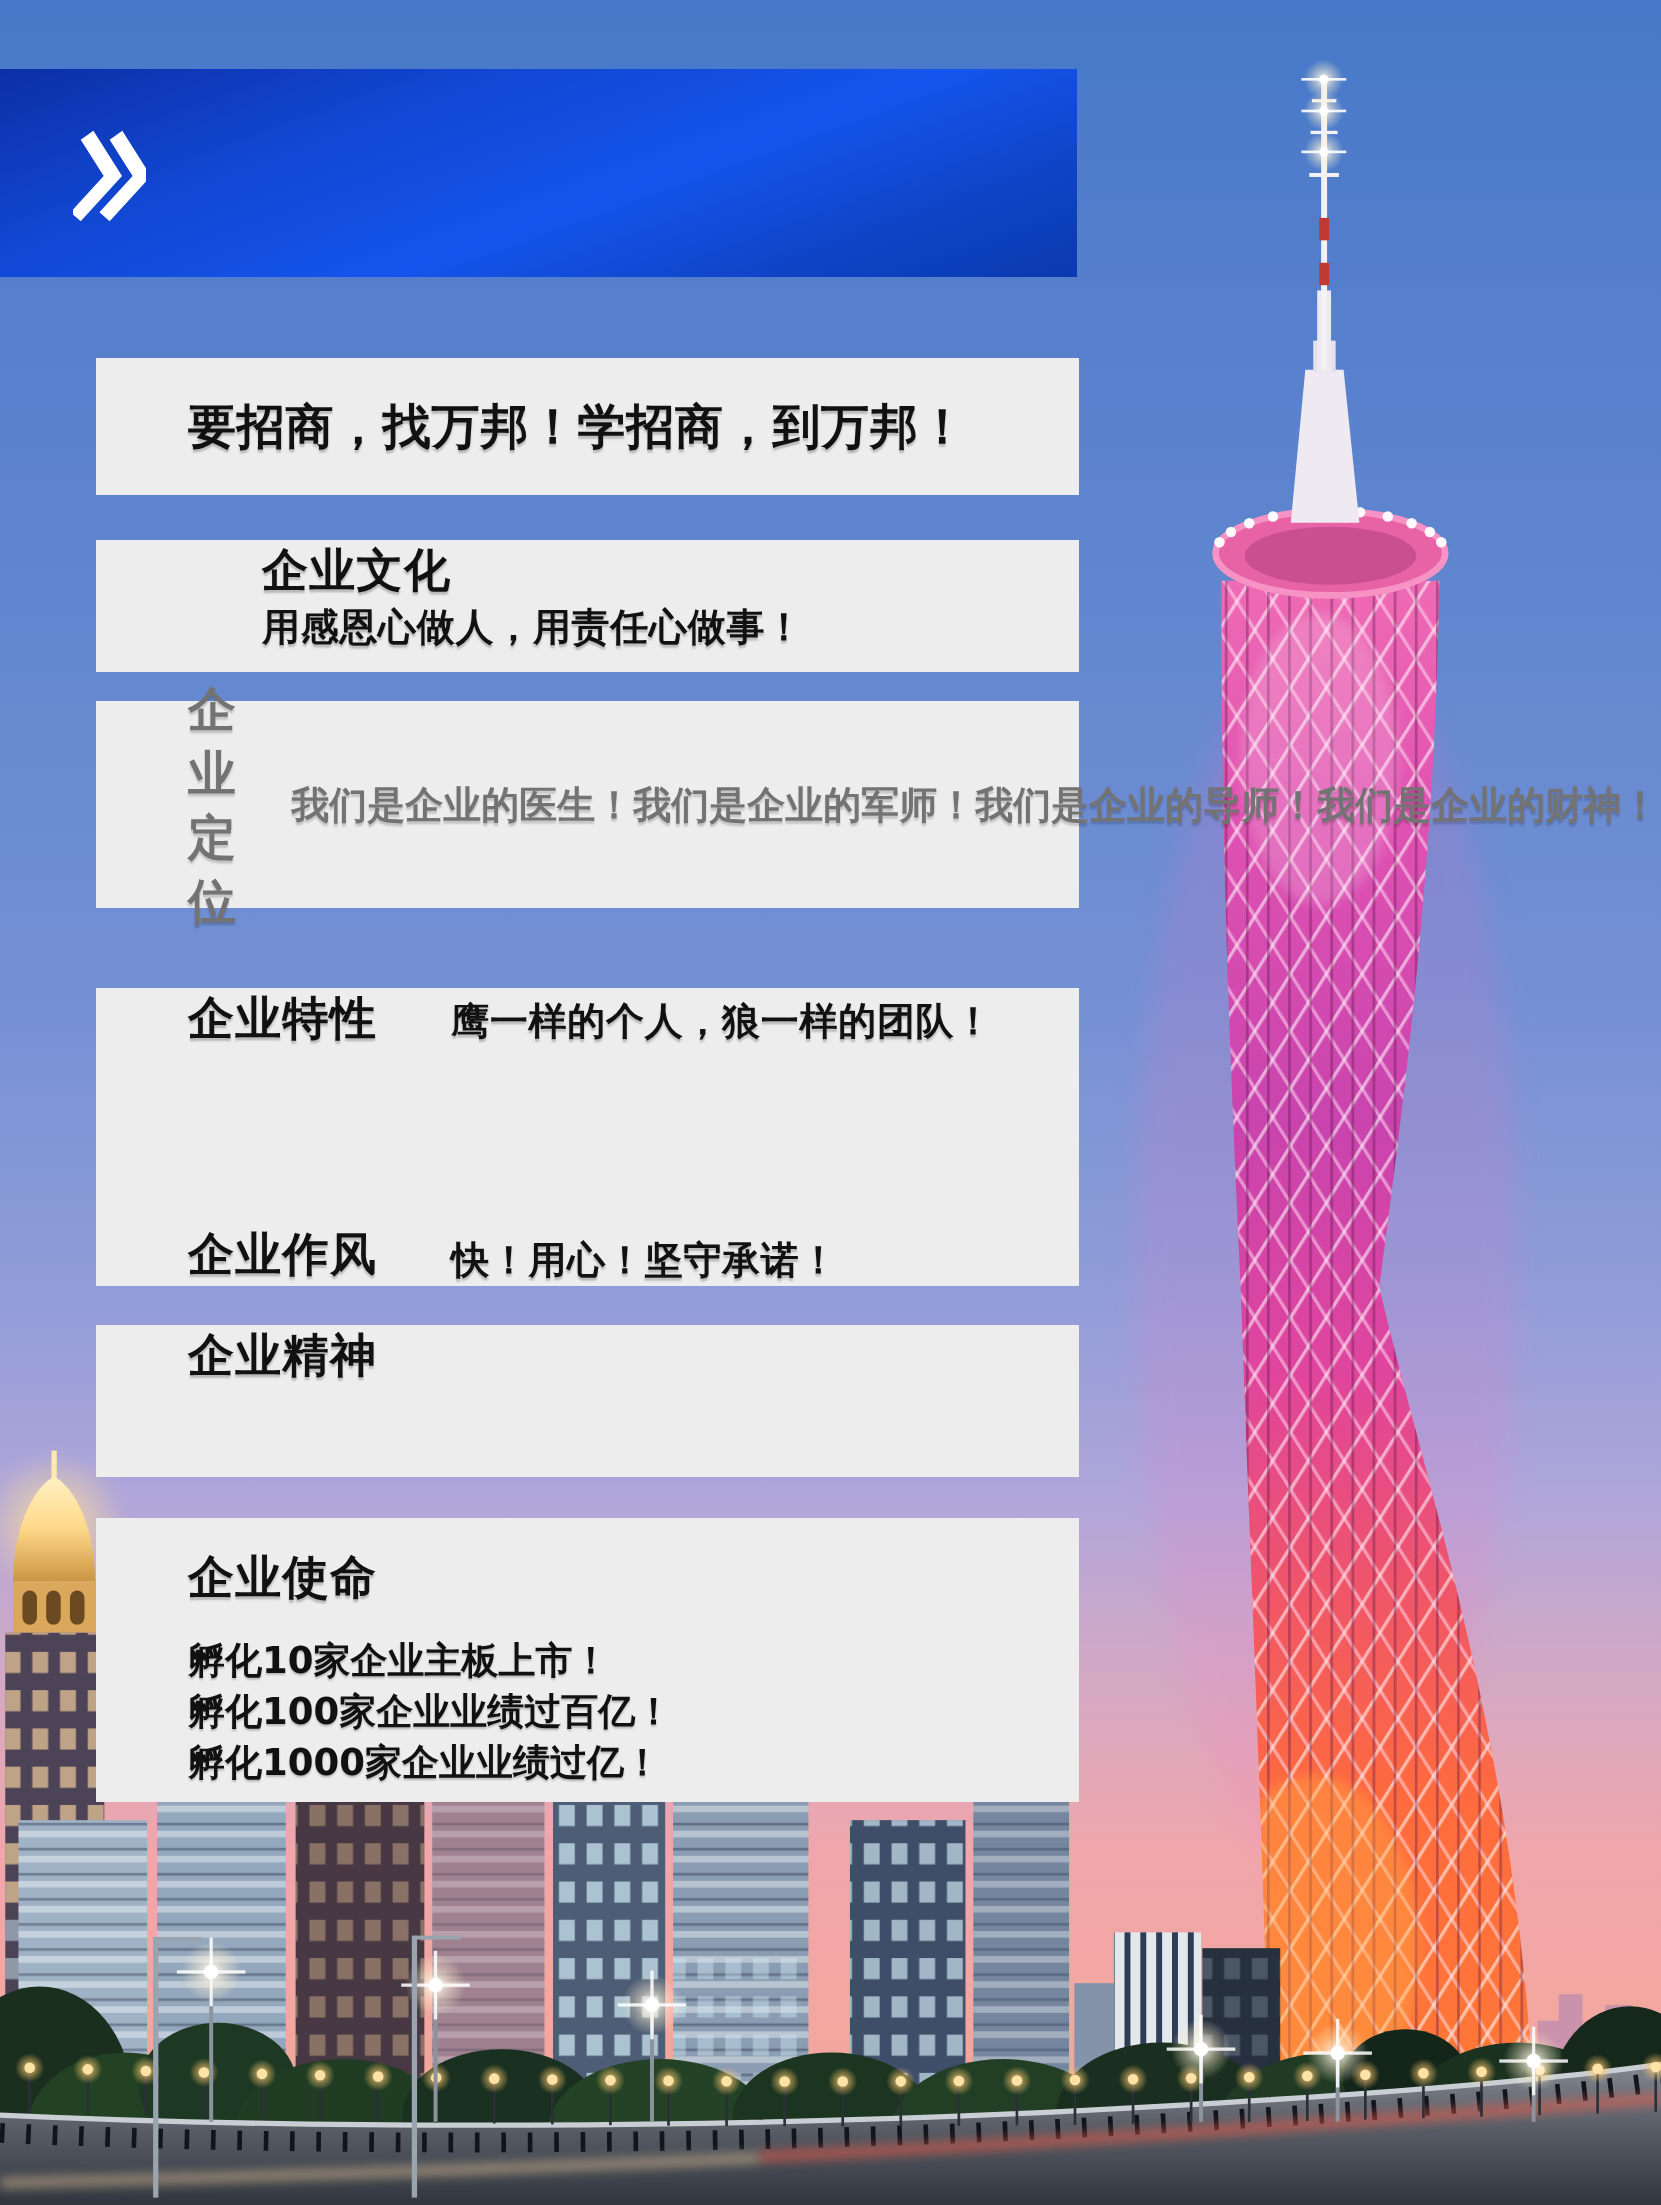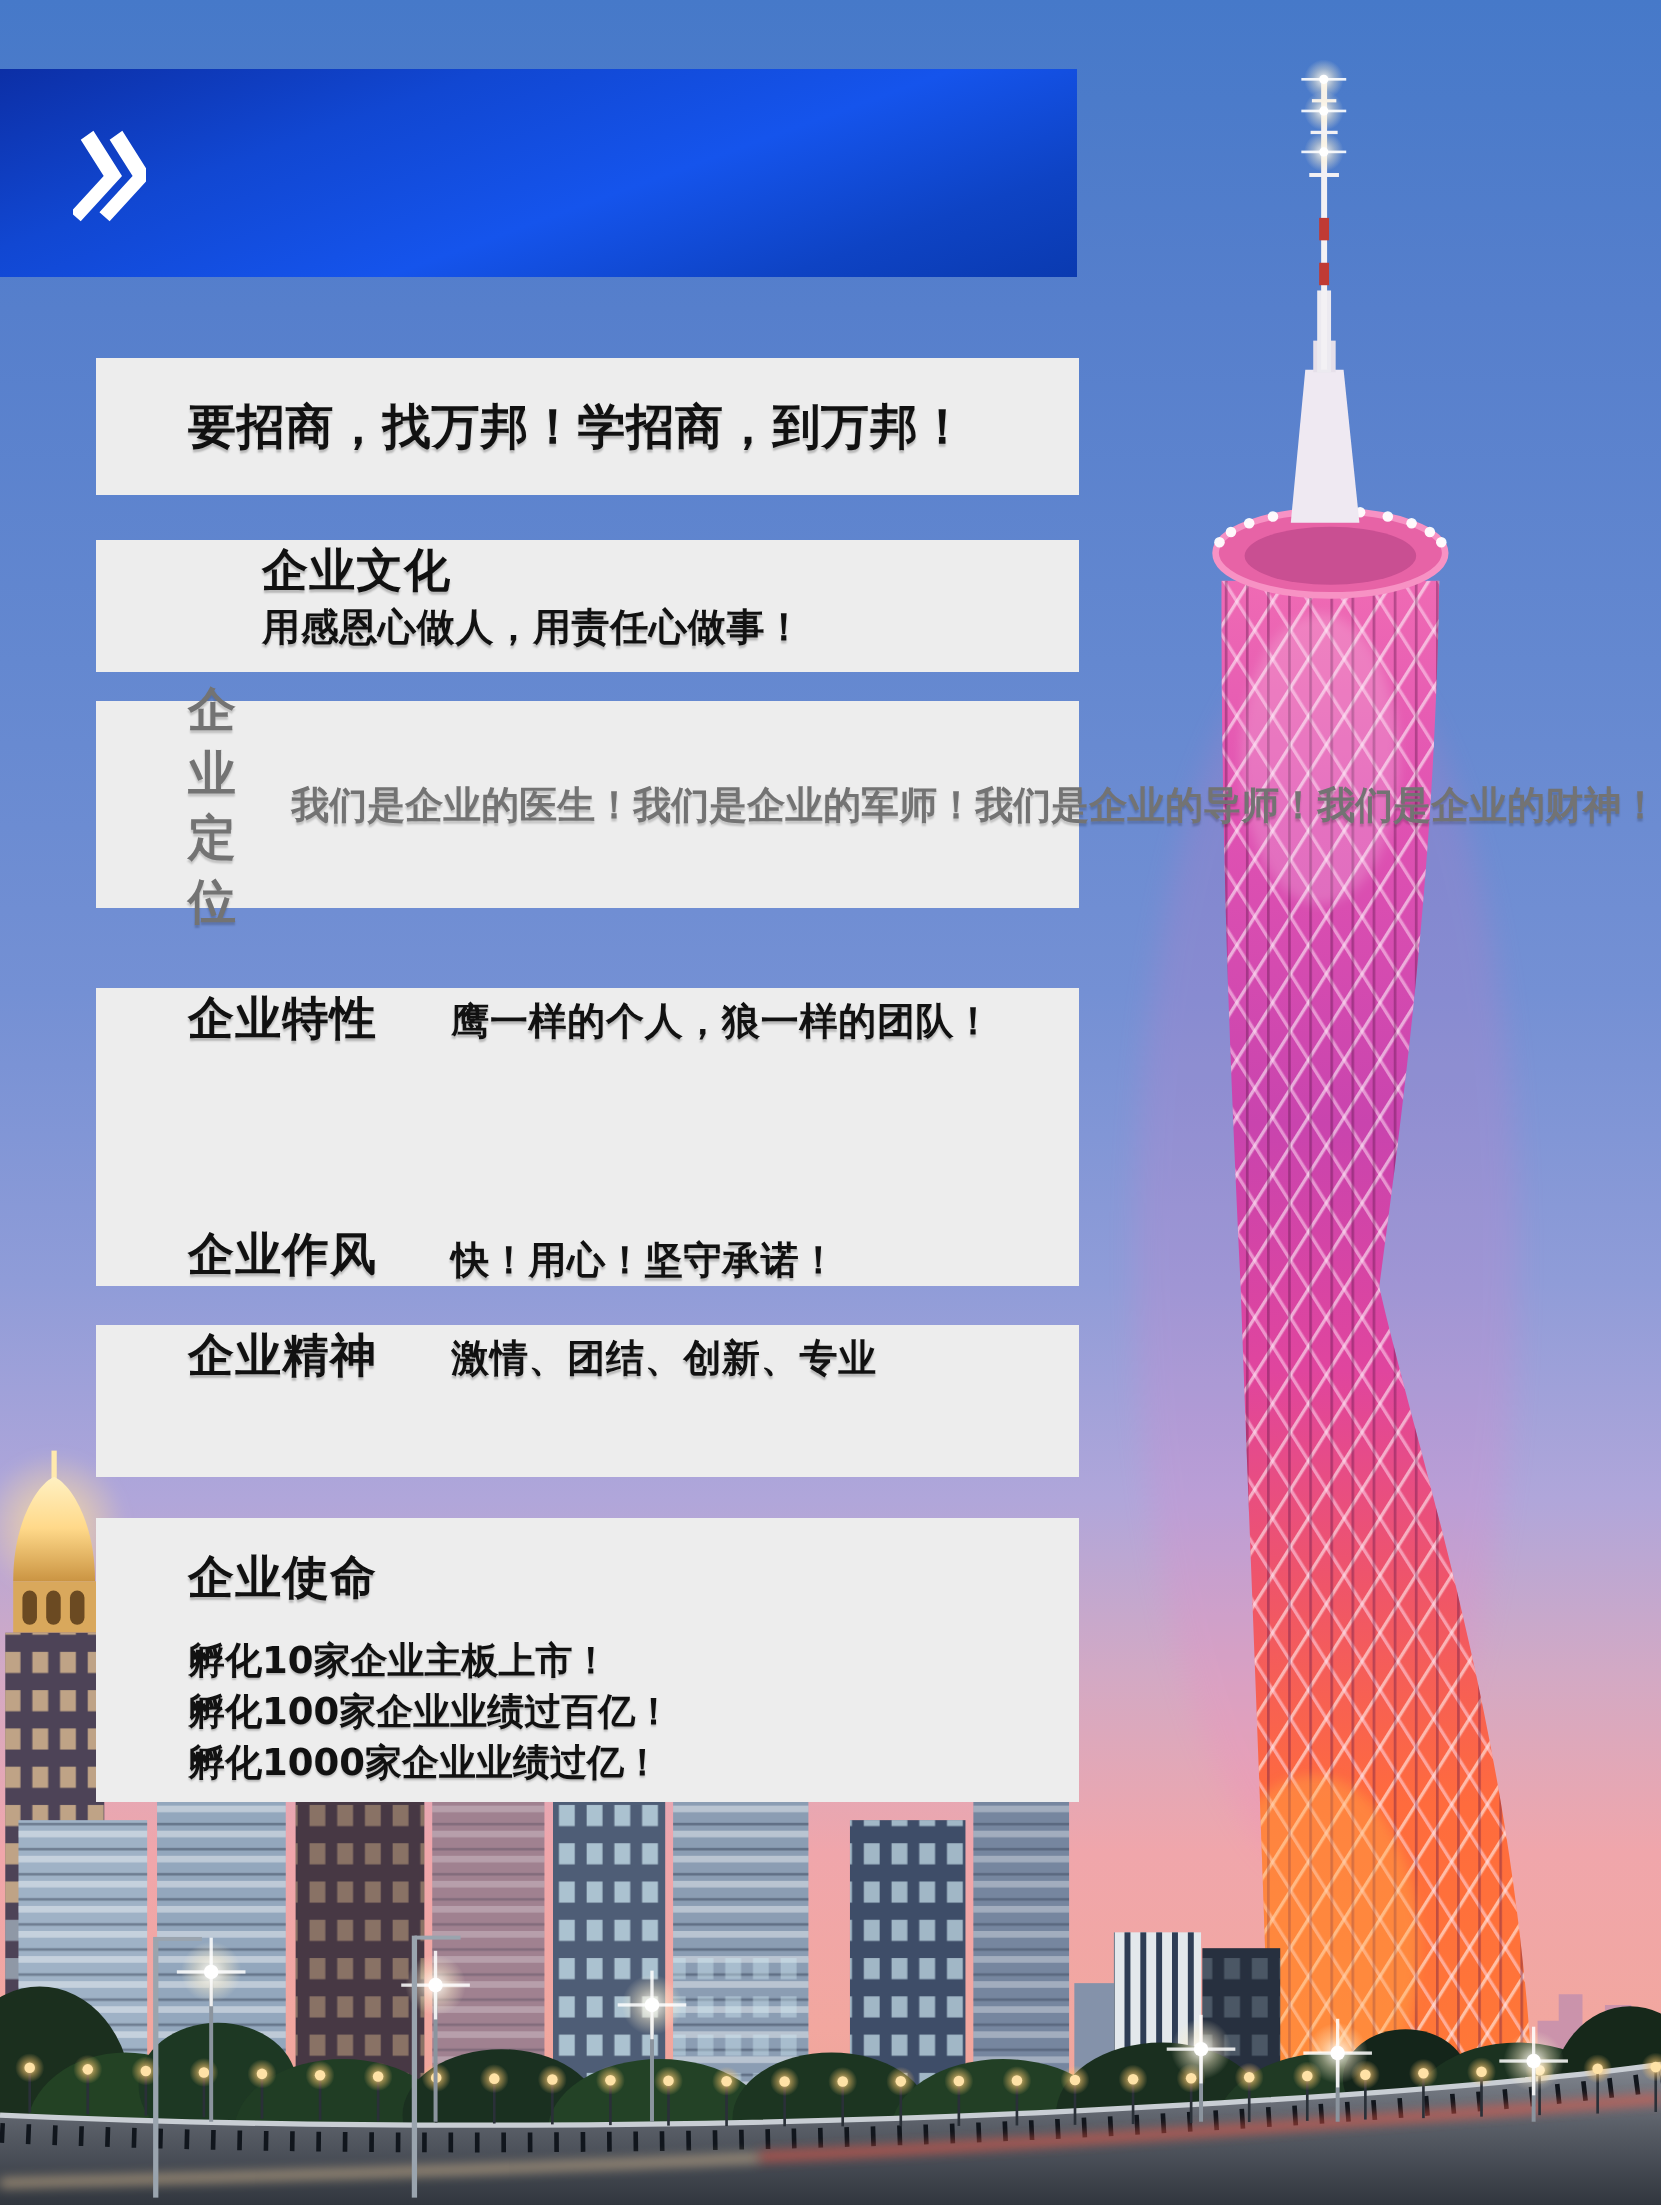--- a/index.html
+++ b/index.html
@@ -405,21 +405,20 @@
     <span class="sub">鹰一样的个人，狼一样的团队！</span>
   </div>
 
   <div class="card card-style">
     <span class="big">企业作风</span>
     <span class="sub">快！用心！坚守承诺！</span>
   </div>
 
   <div class="card card-spirit">
     <span class="big">企业精神</span>
-    <span class="sub">激情、团结、创新、专业</span>
   </div>
 
   <div class="card card-mission">
     <span class="big">企业使命</span>
     <span class="mline mfirst">孵化10家企业主板上市！</span>
     <span class="mline">孵化100家企业业绩过百亿！</span>
     <span class="mline">孵化1000家企业业绩过亿！</span>
   </div>
 </div>
 

